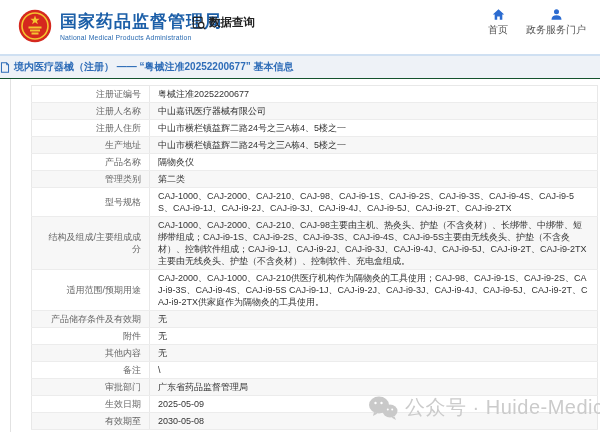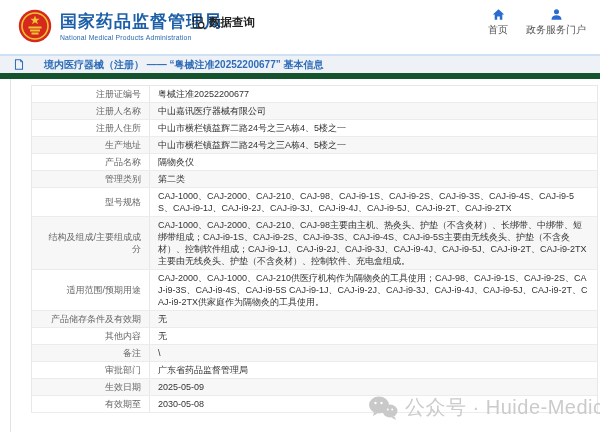--- a/index.html
+++ b/index.html
@@ -14,22 +14,22 @@
   .agency-titles { display: flex; flex-direction: column; }
   .agency-cn { font-size: 17px; font-weight: bold; color: #1c5fa8; letter-spacing: 1px; line-height: 20px; }
   .agency-en { font-size: 6.8px; color: #2a6ab0; margin-top: 2px; letter-spacing: .2px; }
   .data-query { position: absolute; left: 192px; top: 15px; display: flex; align-items: center; gap: 3px;
     font-size: 11.5px; font-weight: bold; color: #222; cursor: pointer; }
   .top-nav { position: absolute; right: 14px; top: 8px; display: flex; gap: 18px; }
   .top-nav-item { display: flex; flex-direction: column; align-items: center; gap: 2px; cursor: pointer; }
   .top-nav-item .nav-label { font-size: 10px; color: #555; }
 
   
-  .breadcrumb-bar { height: 23px; background: #eef2f7; border-bottom: 6px solid #14532d;
-    display: flex; align-items: center; padding-left: 14px; gap: 20px; }
+  .breadcrumb-bar { height: 23px; background: #eef2f7; border-bottom: 1px solid #14532d;
+    display: flex; align-items: center; gap: 4px; }
   .breadcrumb-text { font-size: 10px; font-weight: bold; color: #2f6db8; }
 
   
   .content { position: relative; margin-left: 10px; border-left: 1px solid #e2e2e2;
     min-height: 353px; padding: 6px 2px 0 20px; background: #fff; }
   table.reg-table { width: 100%; border-collapse: collapse; table-layout: fixed;
     border: 1px solid #e8e8e8; }
   table.reg-table col.c-label { width: 118px; }
   table.reg-table tr:nth-child(even) { background: #f7f7f7; }
   table.reg-table td { border-bottom: 1px solid #ececec; font-size: 9px; line-height: 12px;
@@ -140,20 +140,24 @@
           </tr>
           <tr>
             <td class="label-cell">适用范围/预期用途</td>
             <td class="value-cell">CAJ-2000、CAJ-1000、CAJ-210供医疗机构作为隔物灸的工具使用；CAJ-98、CAJ-i9-1S、CAJ-i9-2S、CAJ-i9-3S、CAJ-i9-4S、CAJ-i9-5S CAJ-i9-1J、CAJ-i9-2J、CAJ-i9-3J、CAJ-i9-4J、CAJ-i9-5J、CAJ-i9-2T、CAJ-i9-2TX供家庭作为隔物灸的工具使用。</td>
           </tr>
           <tr>
             <td class="label-cell">产品储存条件及有效期</td>
             <td class="value-cell">无</td>
           </tr>
           <tr>
+            <td class="label-cell">附件</td>
+            <td class="value-cell">无</td>
+          </tr>
+          <tr>
             <td class="label-cell">其他内容</td>
             <td class="value-cell">无</td>
           </tr>
           <tr>
             <td class="label-cell">备注</td>
             <td class="value-cell">\</td>
           </tr>
           <tr>
             <td class="label-cell">审批部门</td>
             <td class="value-cell">广东省药品监督管理局</td>

